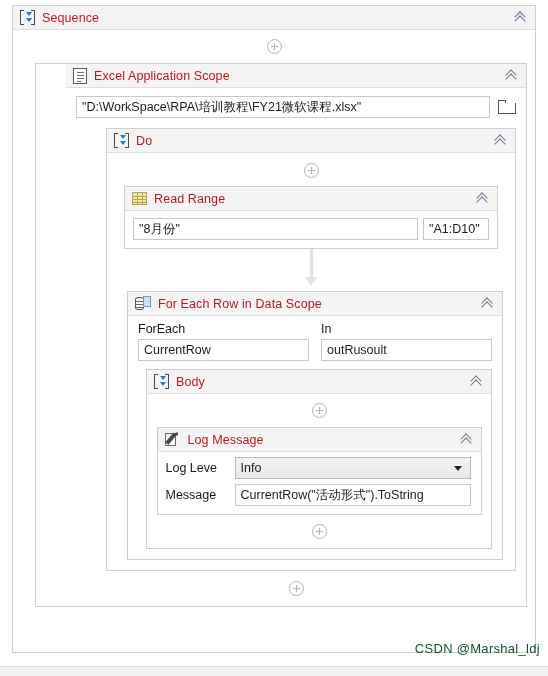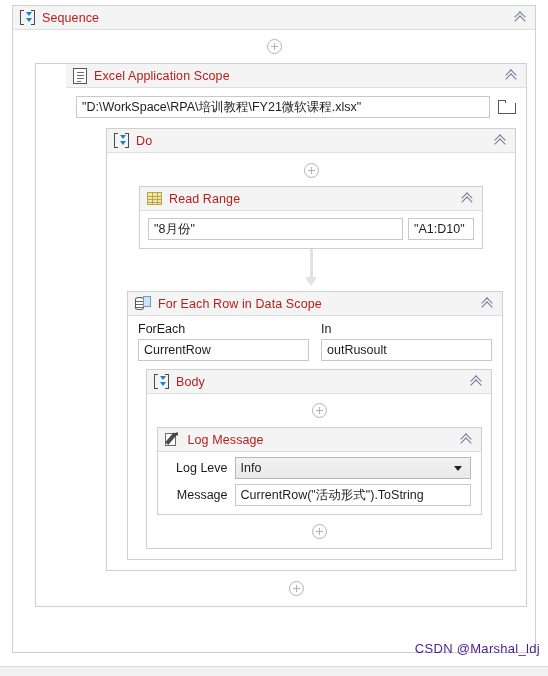--- a/index.html
+++ b/index.html
@@ -305,39 +305,39 @@
 
   #excel-scope {
     margin: 0 8px 0 22px;
     padding-left: 30px;
   }
   #do-container {
     margin: 10px 10px 0 40px;
   }
   #read-range {
     margin: 0 auto;
-    width: 344px;
+    width: 374px;
   }
   #foreach-row {
     margin: 0 12px 0 20px;
   }
   #body-seq {
     margin: 8px 10px 0 18px;
   }
   #log-message {
     margin: 0 auto;
     width: 325px;
   }
 
   .watermark {
     position: absolute;
     right: 8px;
     bottom: 20px;
     font-size: 13px;
-    color: #4c1d95;
+    color: #14532d;
     font-family: "Liberation Sans", sans-serif;
     letter-spacing: .3px;
   }
 
   .bottom-strip {
     position: absolute;
     left: 0; right: 0; bottom: 0;
     height: 9px;
     background: #f1f1f1;
     border-top: 1px solid #dcdcdc;
@@ -352,21 +352,21 @@
   .ff-col .lbl { margin-bottom: 3px; }
 
   .lm-row {
     display: flex;
     align-items: center;
     padding: 5px 10px 0 8px;
     gap: 7px;
   }
   .lm-row .lm-label {
     width: 62px;
-    text-align: right;
+    text-align: left;
     font-size: 12.5px;
     flex: 0 0 auto;
   }
   .lm-row .lm-field { flex: 1 1 auto; min-width: 0; }
 </style>
 </head>
 <body>
 
 <div class="activity" id="root-sequence">
 

